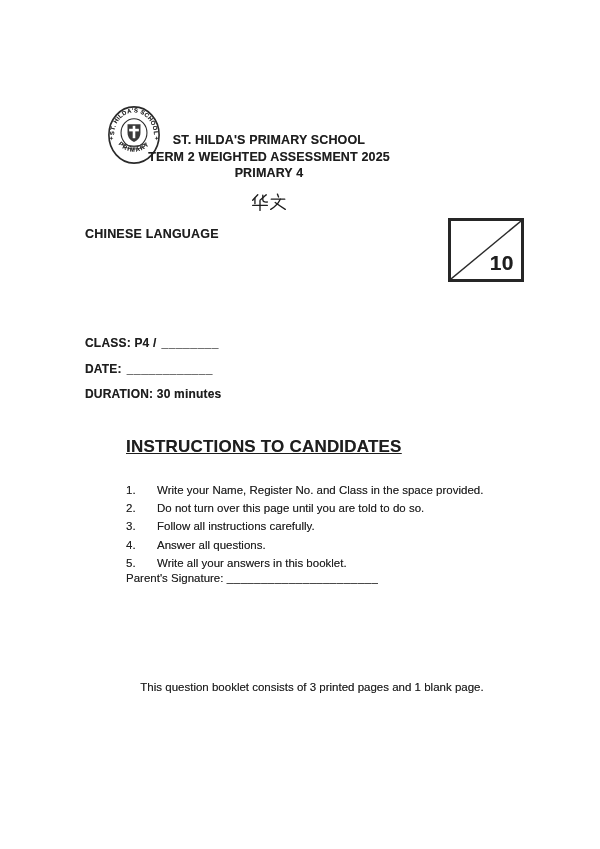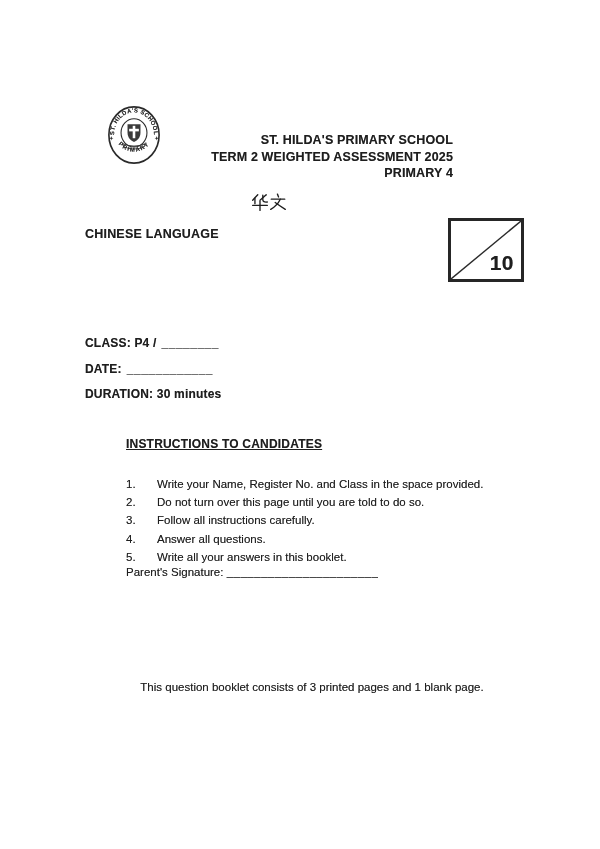--- a/index.html
+++ b/index.html
@@ -5,21 +5,21 @@
   * { margin:0; padding:0; box-sizing:border-box; }
   body { background:#ffffff; }
   .page {
     position:relative; width:600px; height:849px; background:#ffffff;
     font-family:"Liberation Sans", sans-serif; color:#1e1e1e; overflow:hidden;
     text-shadow:0 0 0.6px rgba(40,40,40,0.55);
   }
   
   .logo { position:absolute; left:107px; top:103px; width:54px; height:64px; }
   .title-block {
-    position:absolute; left:85px; top:132px; width:368px; text-align:right;
+    position:absolute; left:85px; top:132px; width:368px; text-align:center;
     font-weight:bold; font-size:12.5px; line-height:16.5px; letter-spacing:0.15px;
   }
   .subject-cn { position:absolute; left:85px; top:193px; width:368px; text-align:center; }
   .subject-en {
     position:absolute; left:85px; top:227px; width:368px; 
     font-weight:bold; font-size:12.5px; letter-spacing:0.2px;
   }
   
   .marks-box {
     position:absolute; left:448px; top:218px; width:76px; height:64px;
@@ -32,21 +32,21 @@
   }
   
   .field { position:absolute; left:85px; font-size:12px; font-weight:bold; white-space:nowrap; letter-spacing:0.2px; }
   .field .lbl { margin-right:5px; }
   .field .line { font-weight:bold; letter-spacing:0.5px; }
   .paren-open { margin-left:5px; }
   .paren-gap { display:inline-block; width:33px; }
   
   .instructions { position:absolute; left:126px; top:437px; width:380px; }
   .inst-heading {
-    font-size:12px; font-weight:bold; text-decoration:underline; letter-spacing:0.2px;
+    font-size:17px; font-weight:bold; text-decoration:underline; letter-spacing:0.2px;
   }
   .inst-list { margin-top:24px; }
   .inst-row { display:flex; line-height:18.2px; font-size:11.5px; }
   .inst-num { width:31px; flex:0 0 31px; }
   .inst-text { flex:1; }
   .parent-sig { font-size:11.5px; }
   .parent-sig .line { letter-spacing:0.5px; }
   
   .footer-note {
     position:absolute; left:0; top:681px; width:600px; text-align:center;

